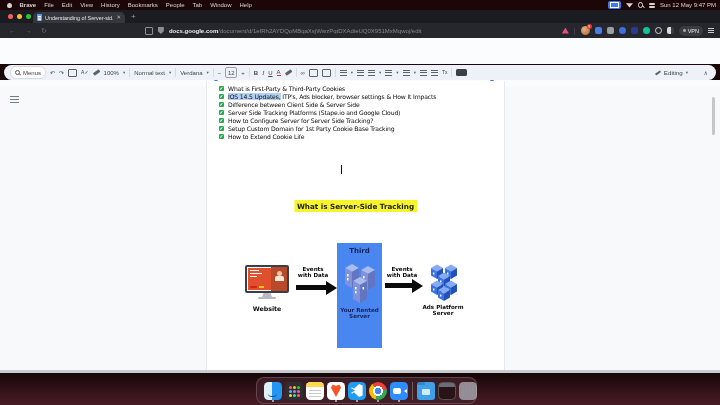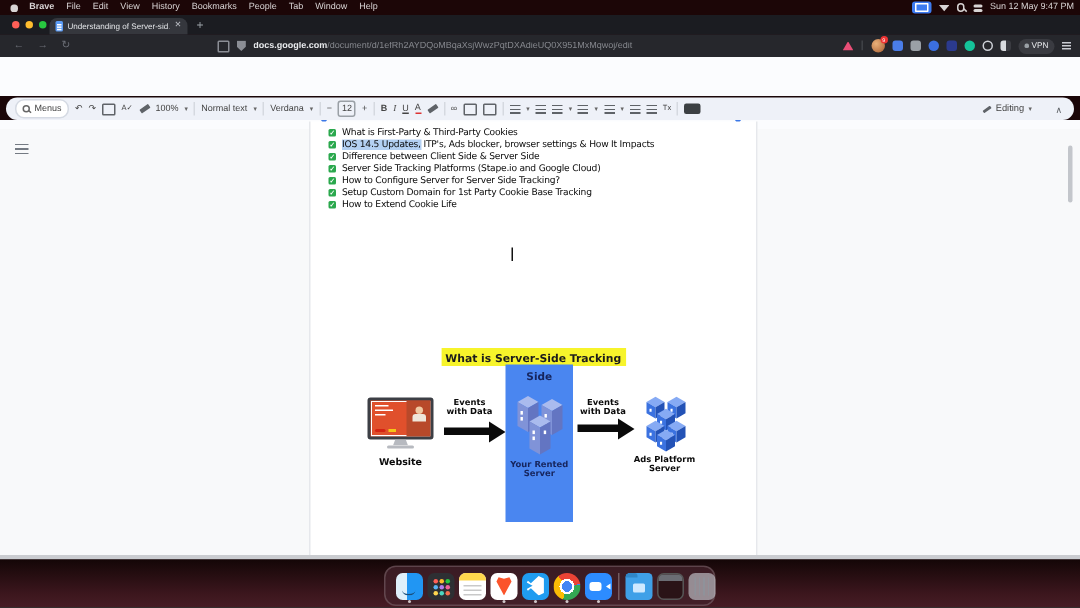--- a/index.html
+++ b/index.html
@@ -129,21 +129,21 @@
   .chk-row{position:absolute;left:12px;display:flex;align-items:flex-start;gap:4px;height:7px;}
   .chkbox{flex:none;width:5px;height:5px;margin-top:0.6px;background:#2aa84d;border-radius:1px;
     color:#fff;font-size:4.5px;line-height:5px;text-align:center;font-weight:bold;}
   .chk-text{font-family:"DejaVu Sans",sans-serif;font-size:6.1px;line-height:7px;color:#0b0b0b;
     letter-spacing:-0.15px;white-space:nowrap;}
   .sel{background:#b3d0f2;}
 
   
   .doc-heading{position:absolute;left:50%;transform:translateX(-50%);top:119px;
     font-family:"DejaVu Sans",sans-serif;font-size:7.2px;font-weight:bold;color:#1c1c1c;
-    background:#f7f42b;padding:1.5px 3px;white-space:nowrap;margin-top:32px;}
+    background:#f7f42b;padding:1.5px 3px;white-space:nowrap;}
   .cursor{position:absolute;left:134px;top:84px;width:1px;height:9px;background:#111;}
 
   
   .monitor{position:absolute;left:38px;top:184px;width:44px;height:28px;border:2px solid #3c3f45;border-radius:2px;
     background:#e0502c;box-shadow:inset 0 0 0 1px #fff;box-sizing:border-box;overflow:hidden;}
   .m-line{position:absolute;left:3px;height:1px;background:#fff;}
   .m-photo{position:absolute;right:0;top:0;width:16px;height:100%;background:#b8492a;}
   .m-head{position:absolute;right:5px;top:4px;width:5px;height:5px;border-radius:50%;background:#f0c9a2;}
   .m-body{position:absolute;right:3px;top:9px;width:9px;height:5px;border-radius:2px 2px 0 0;background:#efe7da;}
   .m-btn{position:absolute;left:3px;bottom:3px;width:7px;height:2.5px;background:#d42313;border-radius:1px;}
@@ -433,21 +433,21 @@
       </div>
       <span class="m-neck"></span>
       <span class="m-base"></span>
       <div class="diag-label" style="left:38px;top:224px;width:44px;font-size:6.3px;">Website</div>
 
       <div class="diag-label" style="left:88px;top:186px;width:36px;font-size:5.6px;line-height:5.9px;">Events with Data</div>
       <span class="arrow-shaft" style="left:89px;top:204px;width:30px;"></span>
       <span class="arrow-head" style="left:119px;top:199.5px;"></span>
 
       <div class="bluebox">
-        <div class="bb-label">Side</div>
+        <div class="bb-label">Third</div>
         <svg class="srv-svg" width="40" height="46" viewBox="0 0 40 46">
           <g>
             <path d="M21,10 L28,6 L35,10 L28,14 Z" fill="#aabbee"></path>
             <path d="M21,10 L28,14 L28,30 L21,26 Z" fill="#8093d8"></path>
             <path d="M35,10 L28,14 L28,30 L35,26 Z" fill="#6375c2"></path>
             <rect x="23" y="16" width="1.6" height="2.4" fill="#fff"></rect>
               <rect x="23" y="20" width="1.6" height="2.4" fill="#fff"></rect>
           </g>
           <g>
             <path d="M5,8 L12,4 L19,8 L12,12 Z" fill="#aabbee"></path>

